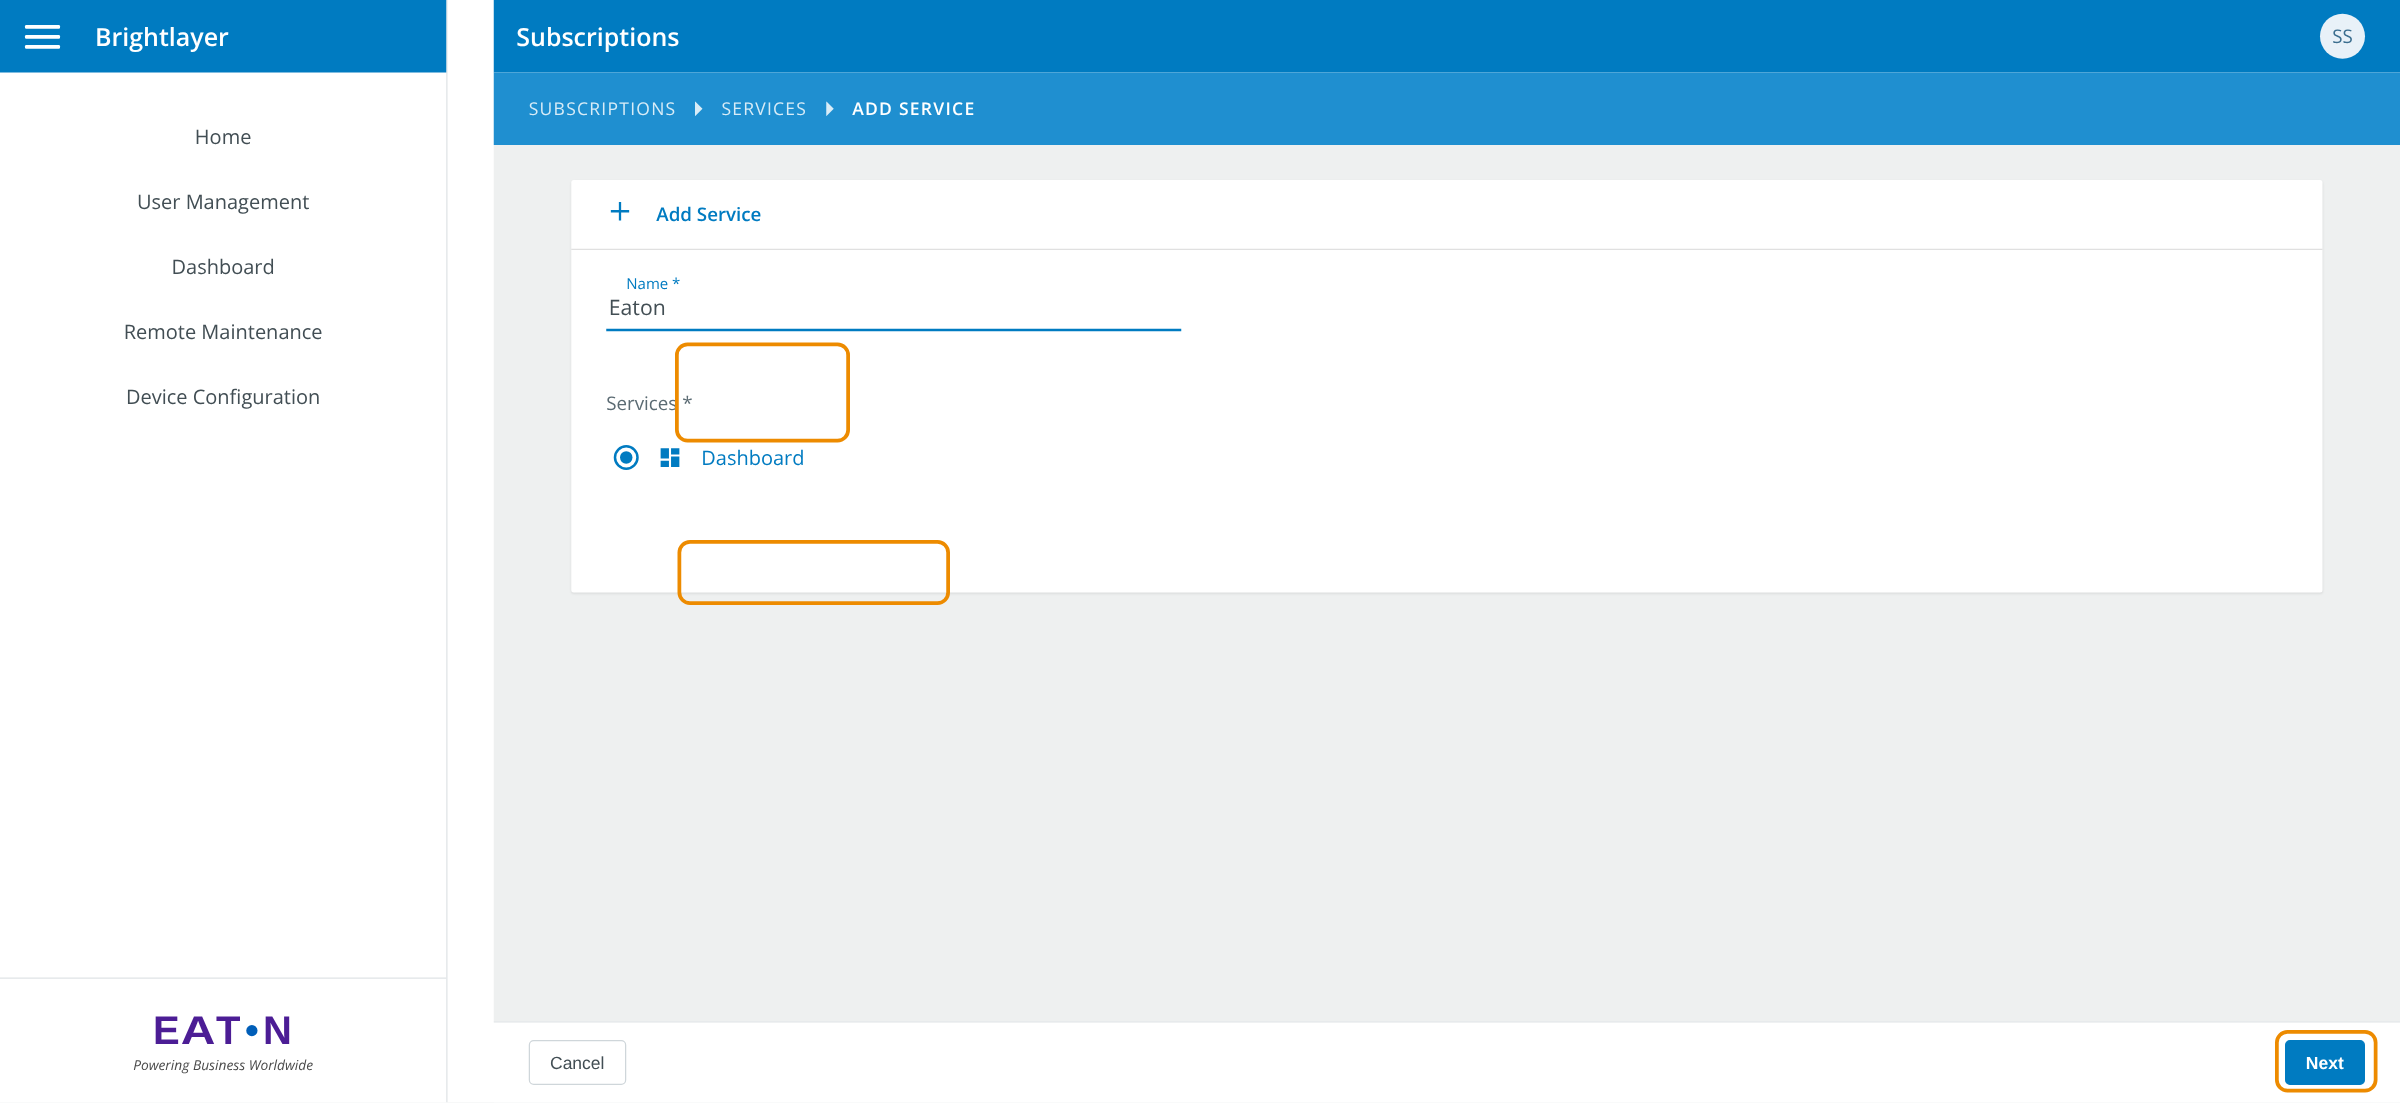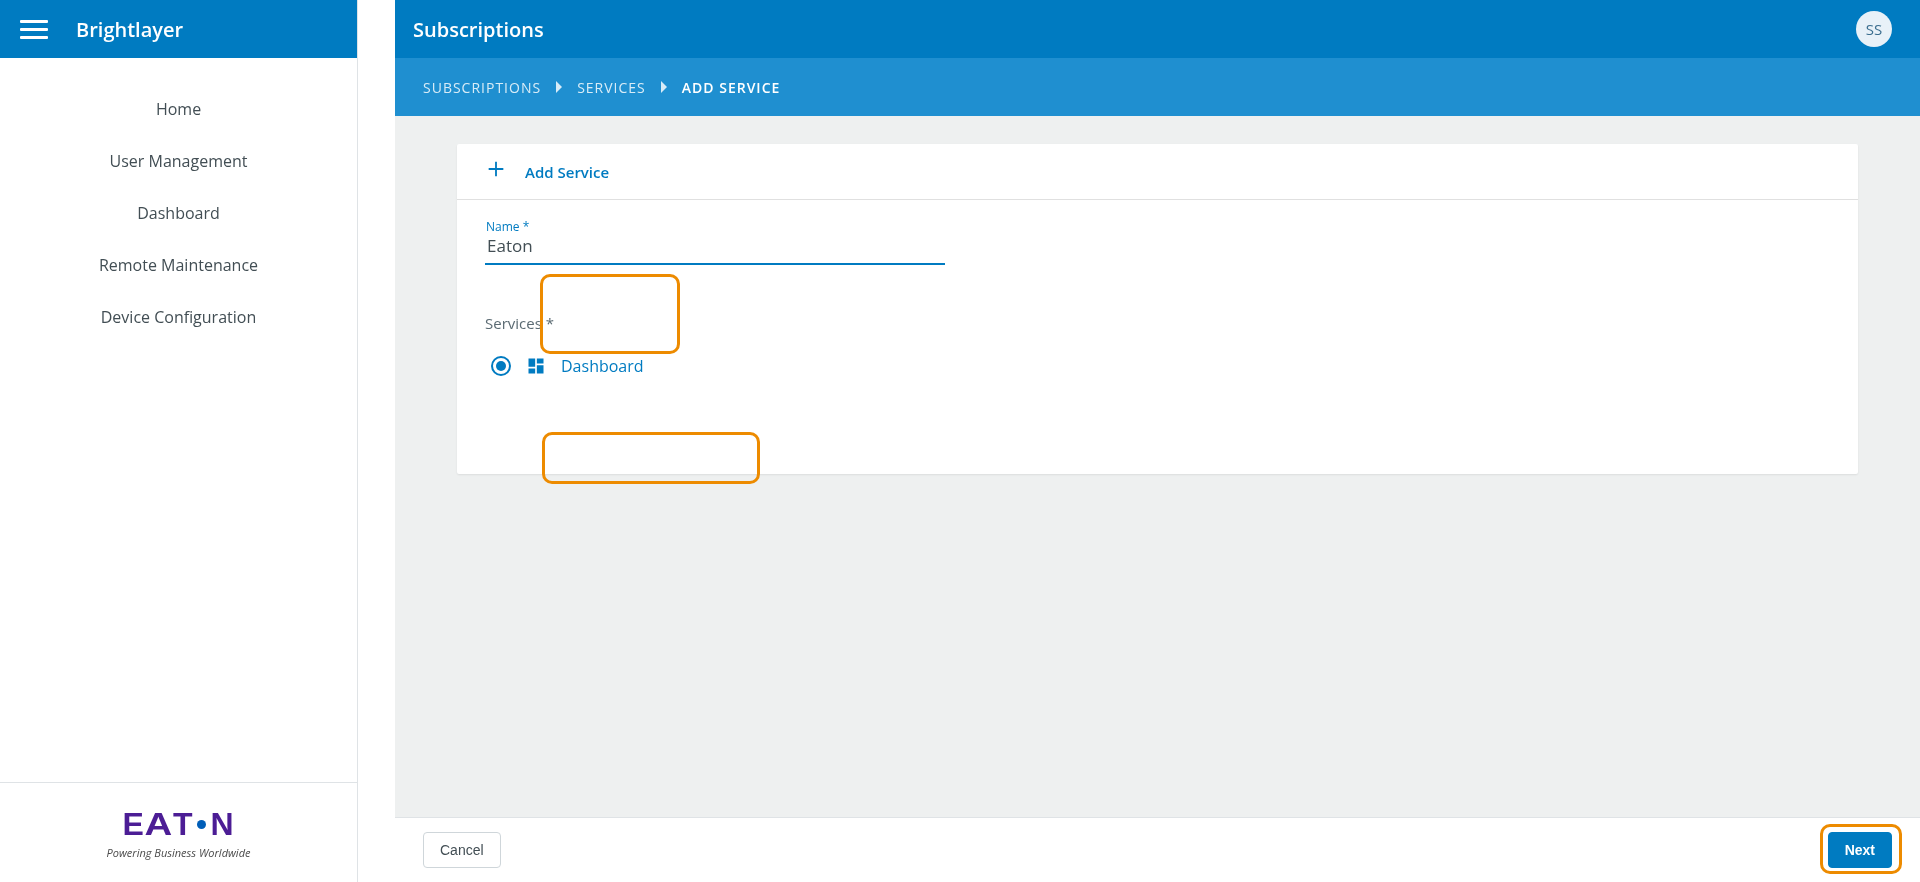--- a/index.html
+++ b/index.html
@@ -55,21 +55,21 @@
 
   .content-scroll{flex:1;background:var(--grey-200);overflow-y:scroll;padding:28px 62px 28px 62px;}
   .card{background:#fff;border-radius:2px;box-shadow:0 1px 2px rgba(0,0,0,.08);min-height:330px;}
   .card-header{display:flex;align-items:center;gap:18px;padding:14px 28px;border-bottom:1px solid var(--grey-300);}
   .plus-icon svg{width:22px;height:22px;stroke:var(--blue-600);stroke-width:2;fill:none;}
   .card-header-title{color:var(--blue-600);font-weight:600;font-size:15px;}
   .card-body{padding:20px 28px 30px 28px;}
 
   
   .field-wrap{position:relative;width:460px;margin-bottom:48px;}
-  .field-label{position:absolute;top:-2px;left:1px;font-size:12px;color:var(--blue-600);}
+  .field-label{position:absolute;top:-2px;left:16px;font-size:12px;color:var(--blue-600);}
   .field-input{width:100%;border:none;border-bottom:2px solid var(--blue-600);padding:14px 0 6px 2px;font-size:17px;color:var(--grey-900);outline:none;background:transparent;font-family:inherit;}
   @keyframes blink{50%{opacity:0;}}
 
   
   .services-label{font-size:15px;color:var(--grey-700);margin-bottom:14px;}
   .radio-row{display:flex;align-items:center;gap:14px;padding:8px 0 8px 6px;cursor:pointer;font-size:16px;}
   .radio{width:20px;height:20px;border:2px solid #7b8a92;border-radius:50%;display:flex;align-items:center;justify-content:center;flex-shrink:0;}
   .radio.checked{border-color:var(--blue-600);}
   .radio.checked::after{content:"";width:10px;height:10px;background:var(--blue-600);border-radius:50%;}
   .radio-row .srv-icon{width:22px;height:22px;display:flex;align-items:center;justify-content:center;}

